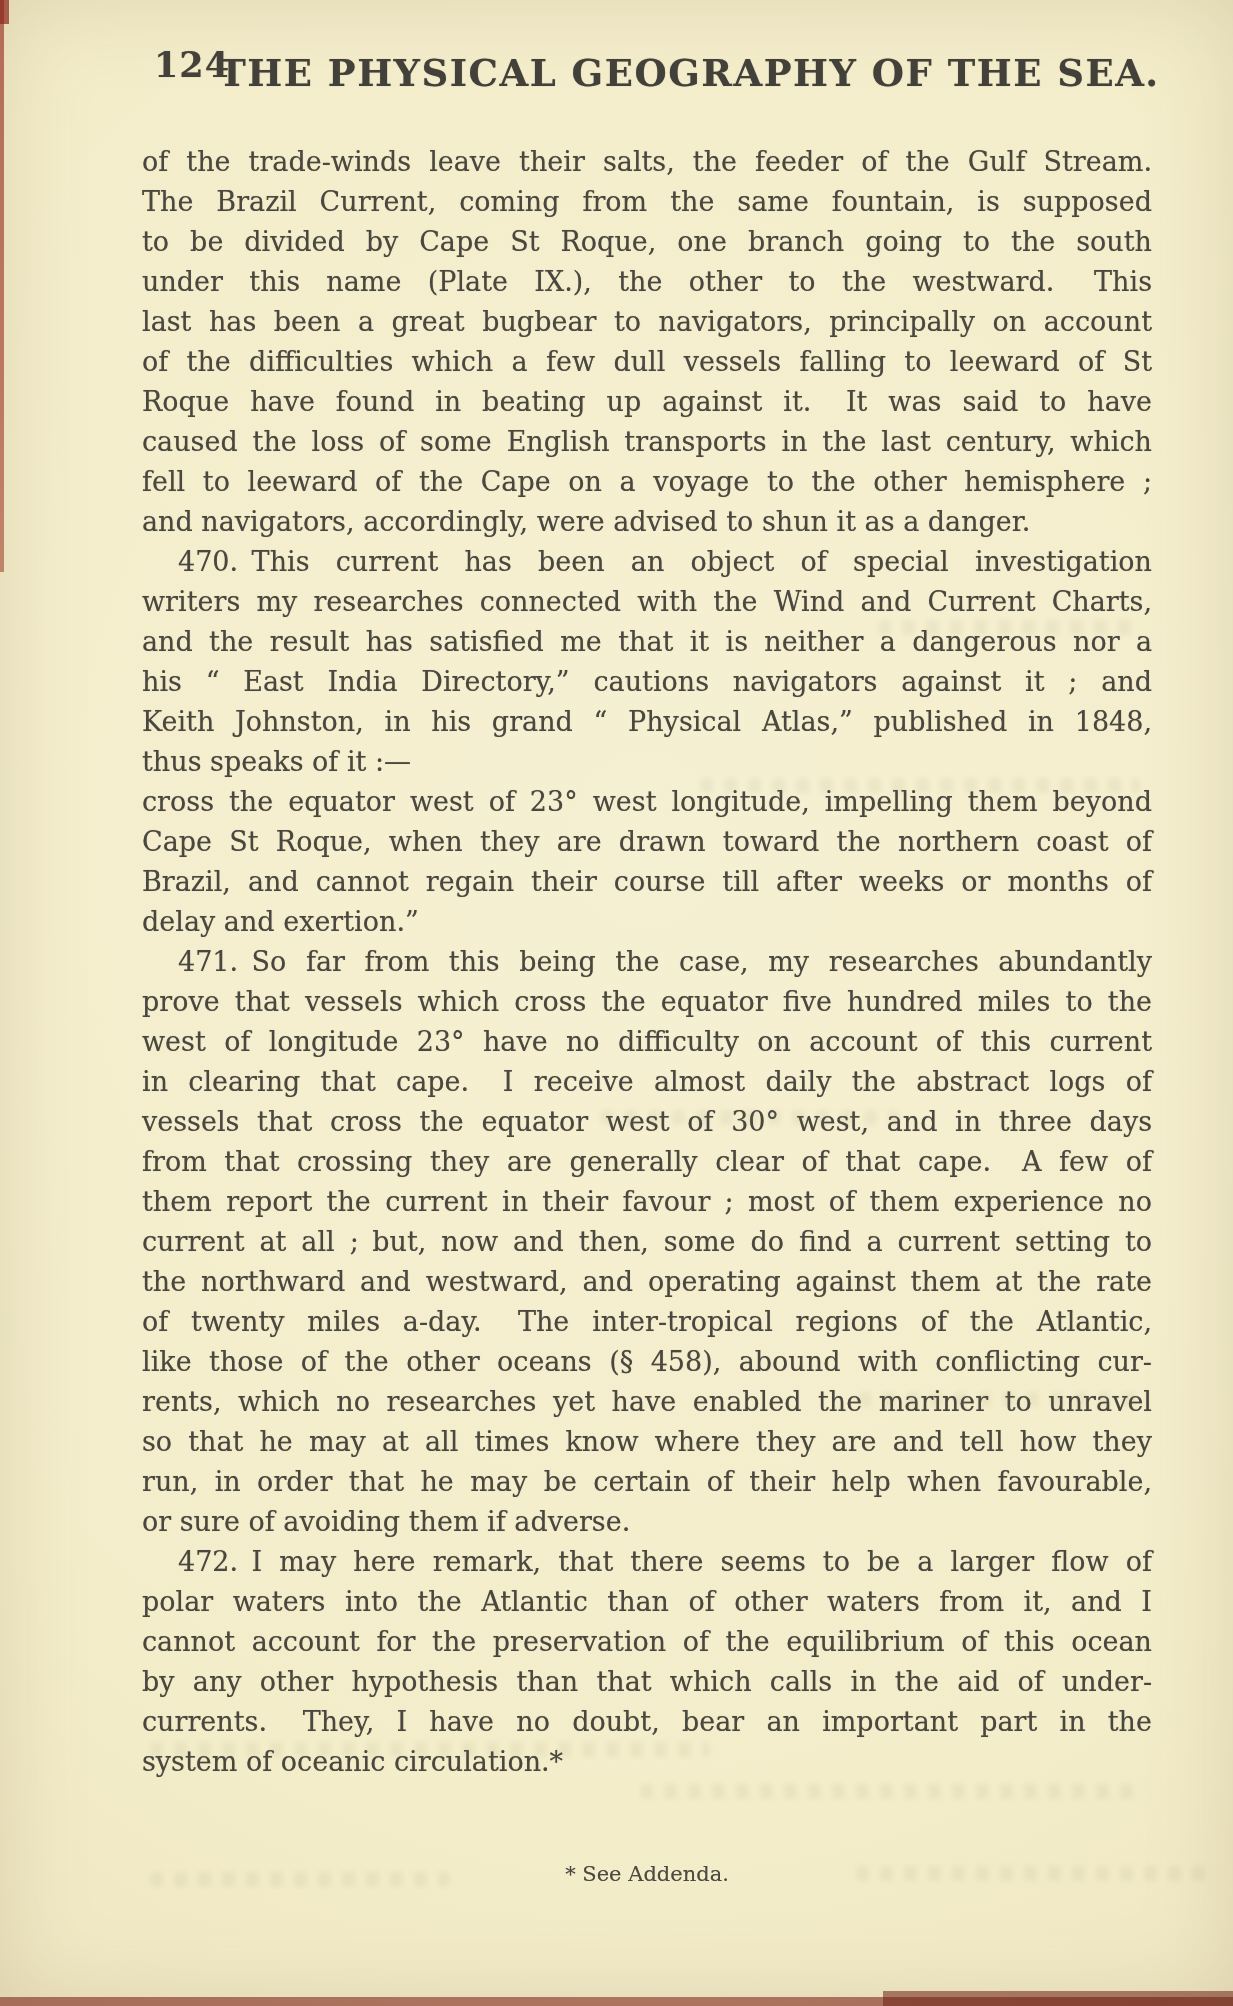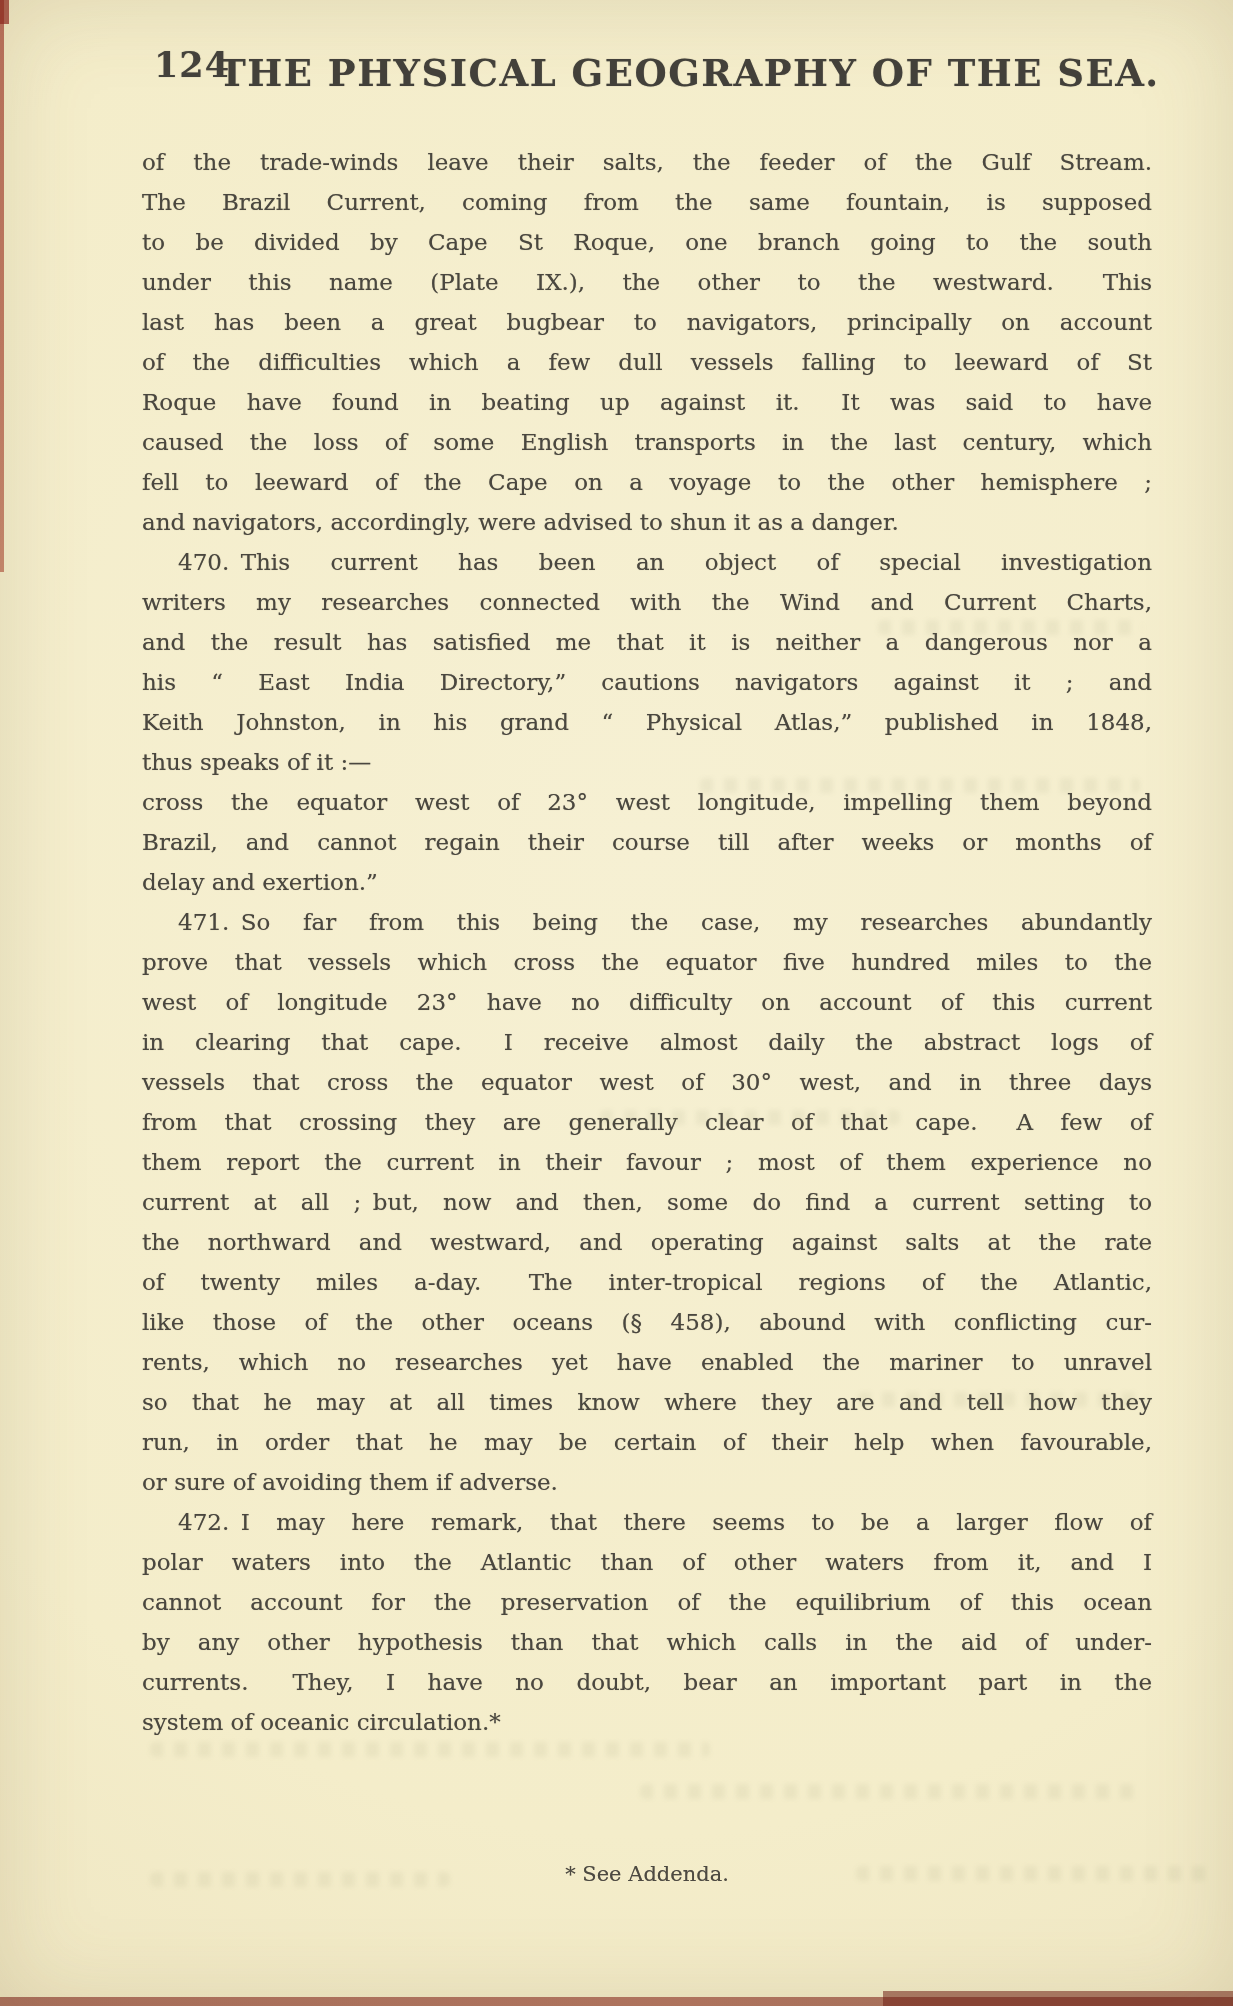--- a/index.html
+++ b/index.html
@@ -25,21 +25,21 @@
     text-shadow:0 0 1px rgba(68,66,60,.45);
   }
   .title{
     position:absolute;left:42px;top:7px;width:1010px;text-align:center;
     font-size:37px;font-weight:bold;letter-spacing:1.5px;color:#43413b;
     text-shadow:0 0 1px rgba(68,66,60,.4);
     white-space:nowrap;
   }
   .body{
     position:absolute;left:142px;top:142px;width:1010px;
-    font-size:23px;color:#4a473f;
+    font-size:27px;color:#4a473f;
     text-shadow:0 0 0.7px rgba(74,71,63,.5);
   }
   .para{margin:0;}
   .line{
     height:40px;line-height:40px;
     text-align:justify;text-align-last:justify;
     overflow:visible;white-space:pre-wrap;
   }
   .line.last{text-align-last:left;}
   .line.indent{text-indent:36px;}
@@ -104,33 +104,34 @@
       <div class="para">
         <div class="line indent">470. This current has been an object of special investigation</div>
         <div class="line">writers my researches connected with the Wind and Current Charts,</div>
         <div class="line">and the result has satisfied me that it is neither a dangerous nor a</div>
         <div class="line">his “ East India Directory,” cautions navigators against it ; and</div>
         <div class="line">Keith Johnston, in his grand “ Physical Atlas,” published in 1848,</div>
         <div class="line last">thus speaks of it :—</div>
       </div>
       <div class="para">
         <div class="line">cross the equator west of 23° west longitude, impelling them beyond</div>
+        <div class="line">Cape St Roque, when they are drawn toward the northern coast of</div>
         <div class="line">Brazil, and cannot regain their course till after weeks or months of</div>
         <div class="line last">delay and exertion.”</div>
       </div>
       <div class="para">
         <div class="line indent">471. So far from this being the case, my researches abundantly</div>
         <div class="line">prove that vessels which cross the equator five hundred miles to the</div>
         <div class="line">west of longitude 23° have no difficulty on account of this current</div>
         <div class="line">in clearing that cape.  I receive almost daily the abstract logs of</div>
         <div class="line">vessels that cross the equator west of 30° west, and in three days</div>
         <div class="line">from that crossing they are generally clear of that cape.  A few of</div>
         <div class="line">them report the current in their favour ; most of them experience no</div>
         <div class="line">current at all ; but, now and then, some do find a current setting to</div>
-        <div class="line">the northward and westward, and operating against salts at the rate</div>
+        <div class="line">the northward and westward, and operating against them at the rate</div>
         <div class="line">of twenty miles a-day.  The inter-tropical regions of the Atlantic,</div>
         <div class="line">like those of the other oceans (§ 458), abound with conflicting cur-</div>
         <div class="line">rents, which no researches yet have enabled the mariner to unravel</div>
         <div class="line">so that he may at all times know where they are and tell how they</div>
         <div class="line">run, in order that he may be certain of their help when favourable,</div>
         <div class="line last">or sure of avoiding them if adverse.</div>
       </div>
       <div class="para">
         <div class="line indent">472. I may here remark, that there seems to be a larger flow of</div>
         <div class="line">polar waters into the Atlantic than of other waters from it, and I</div>

